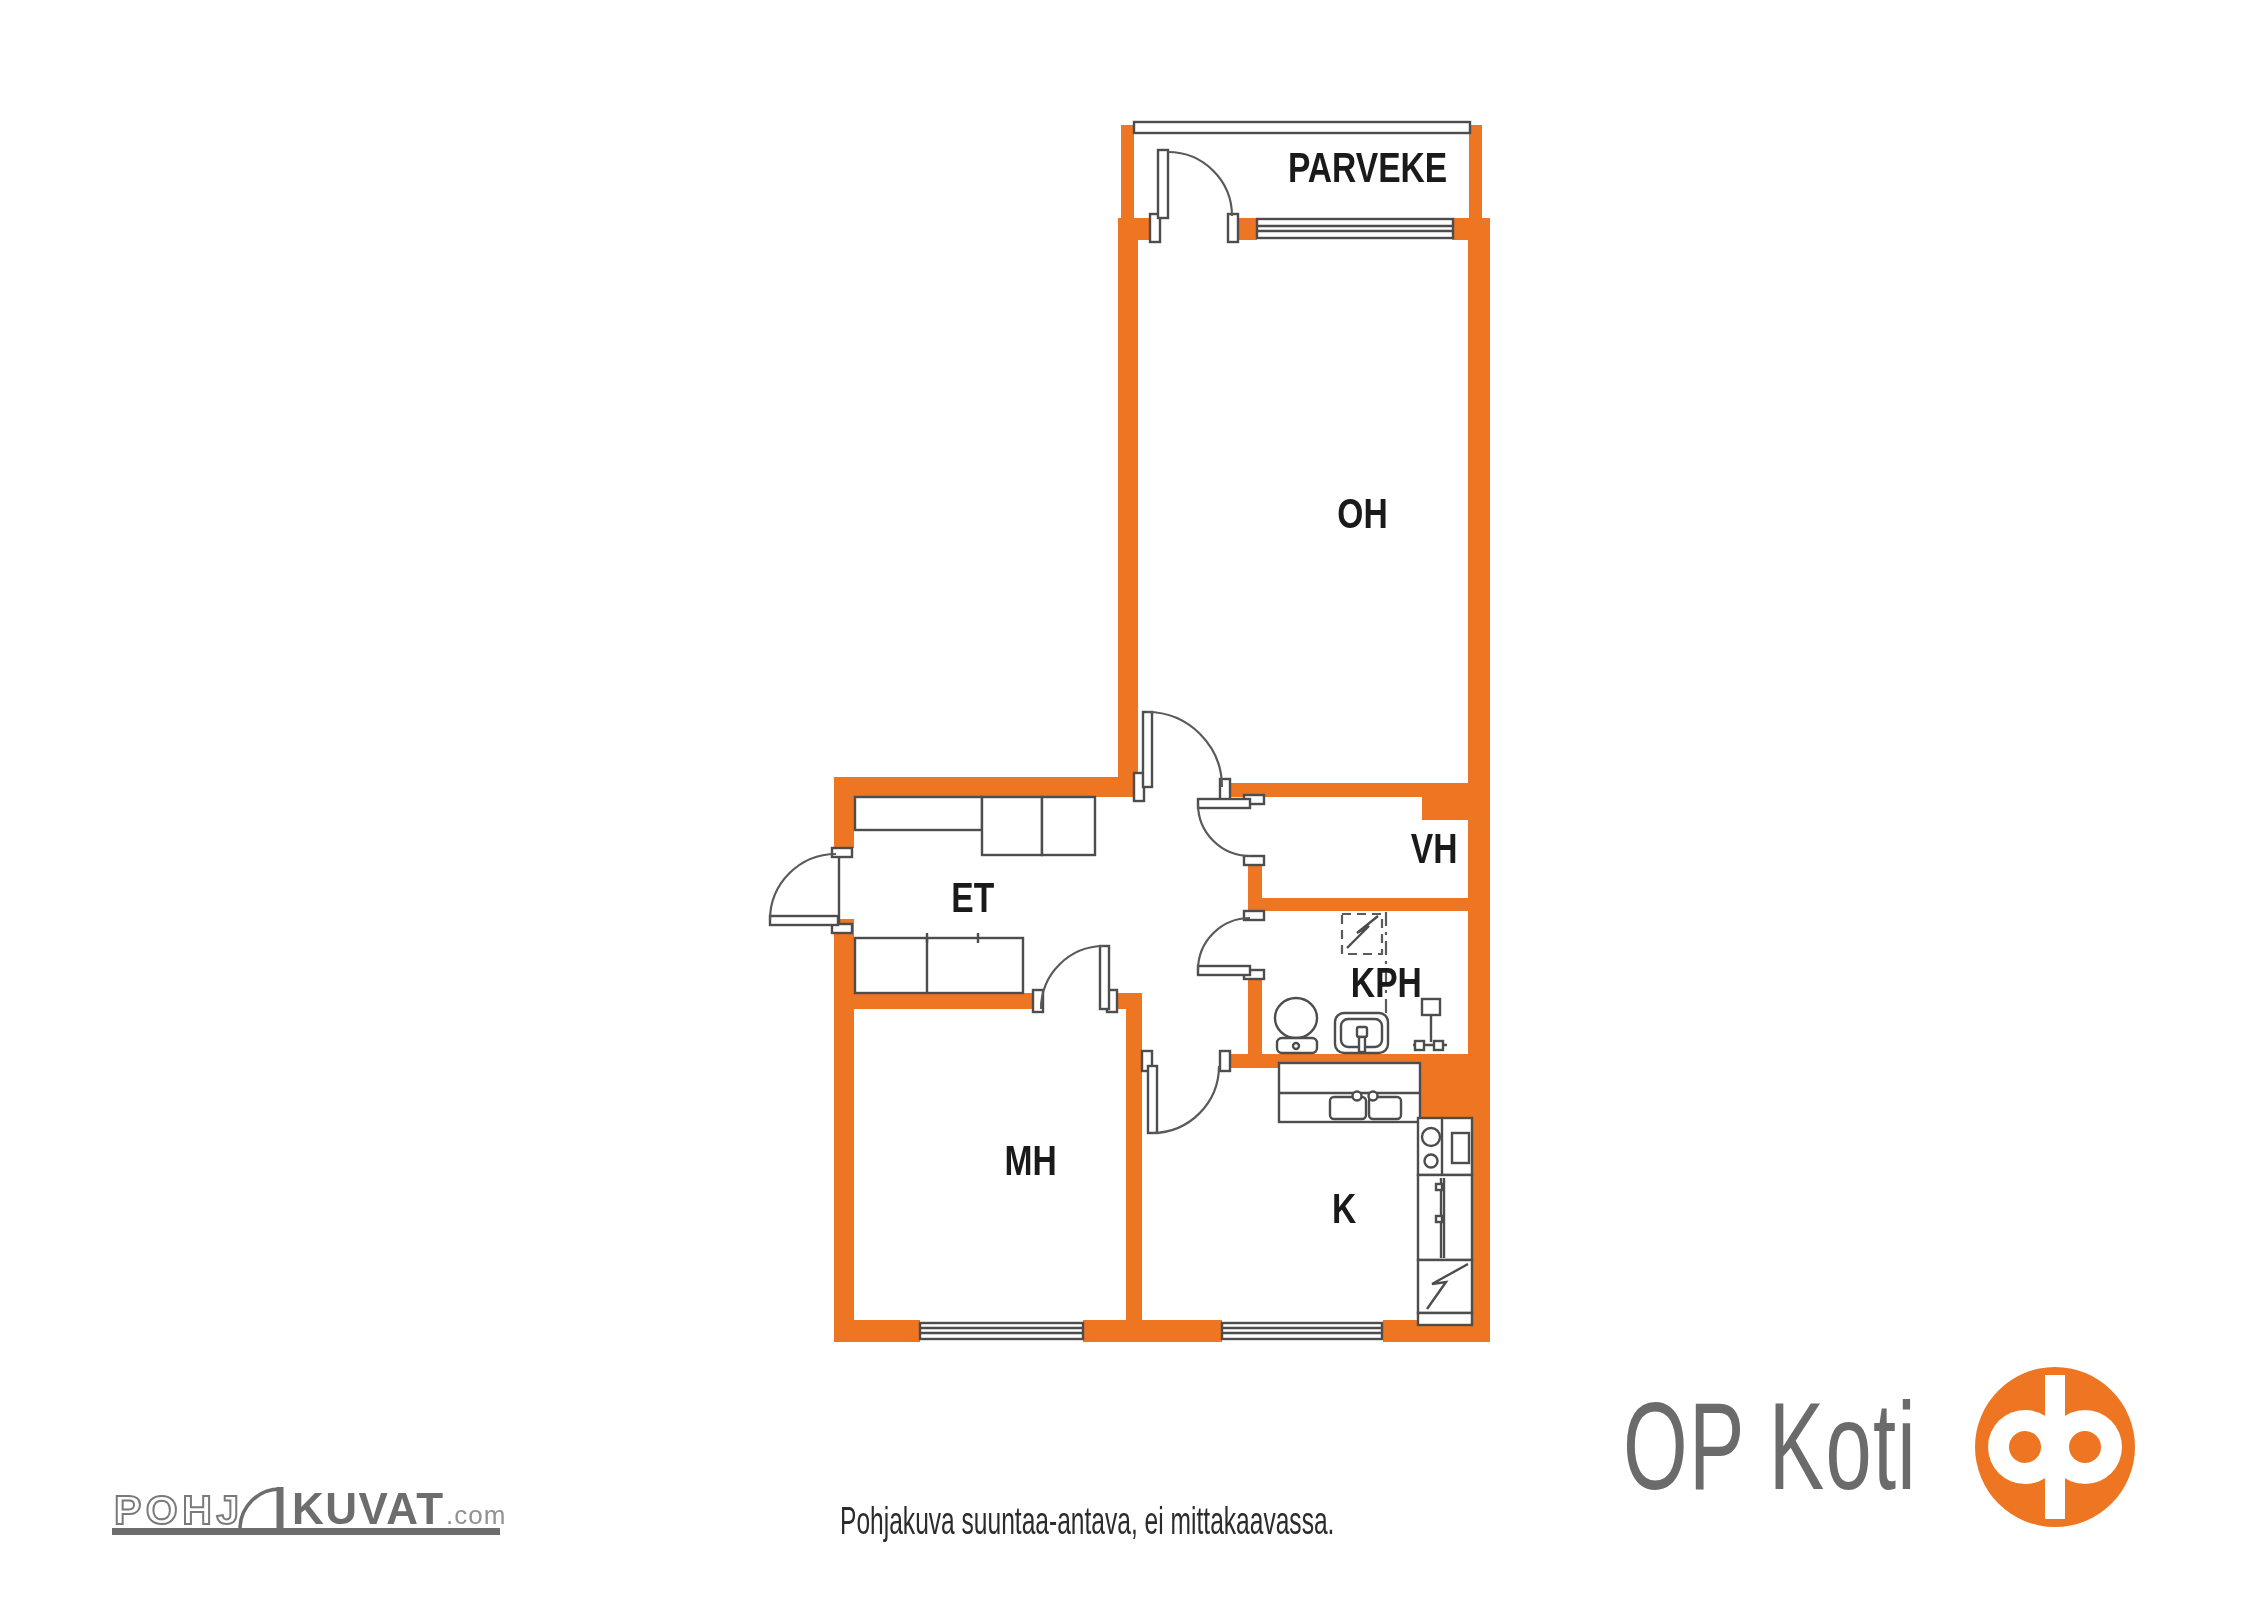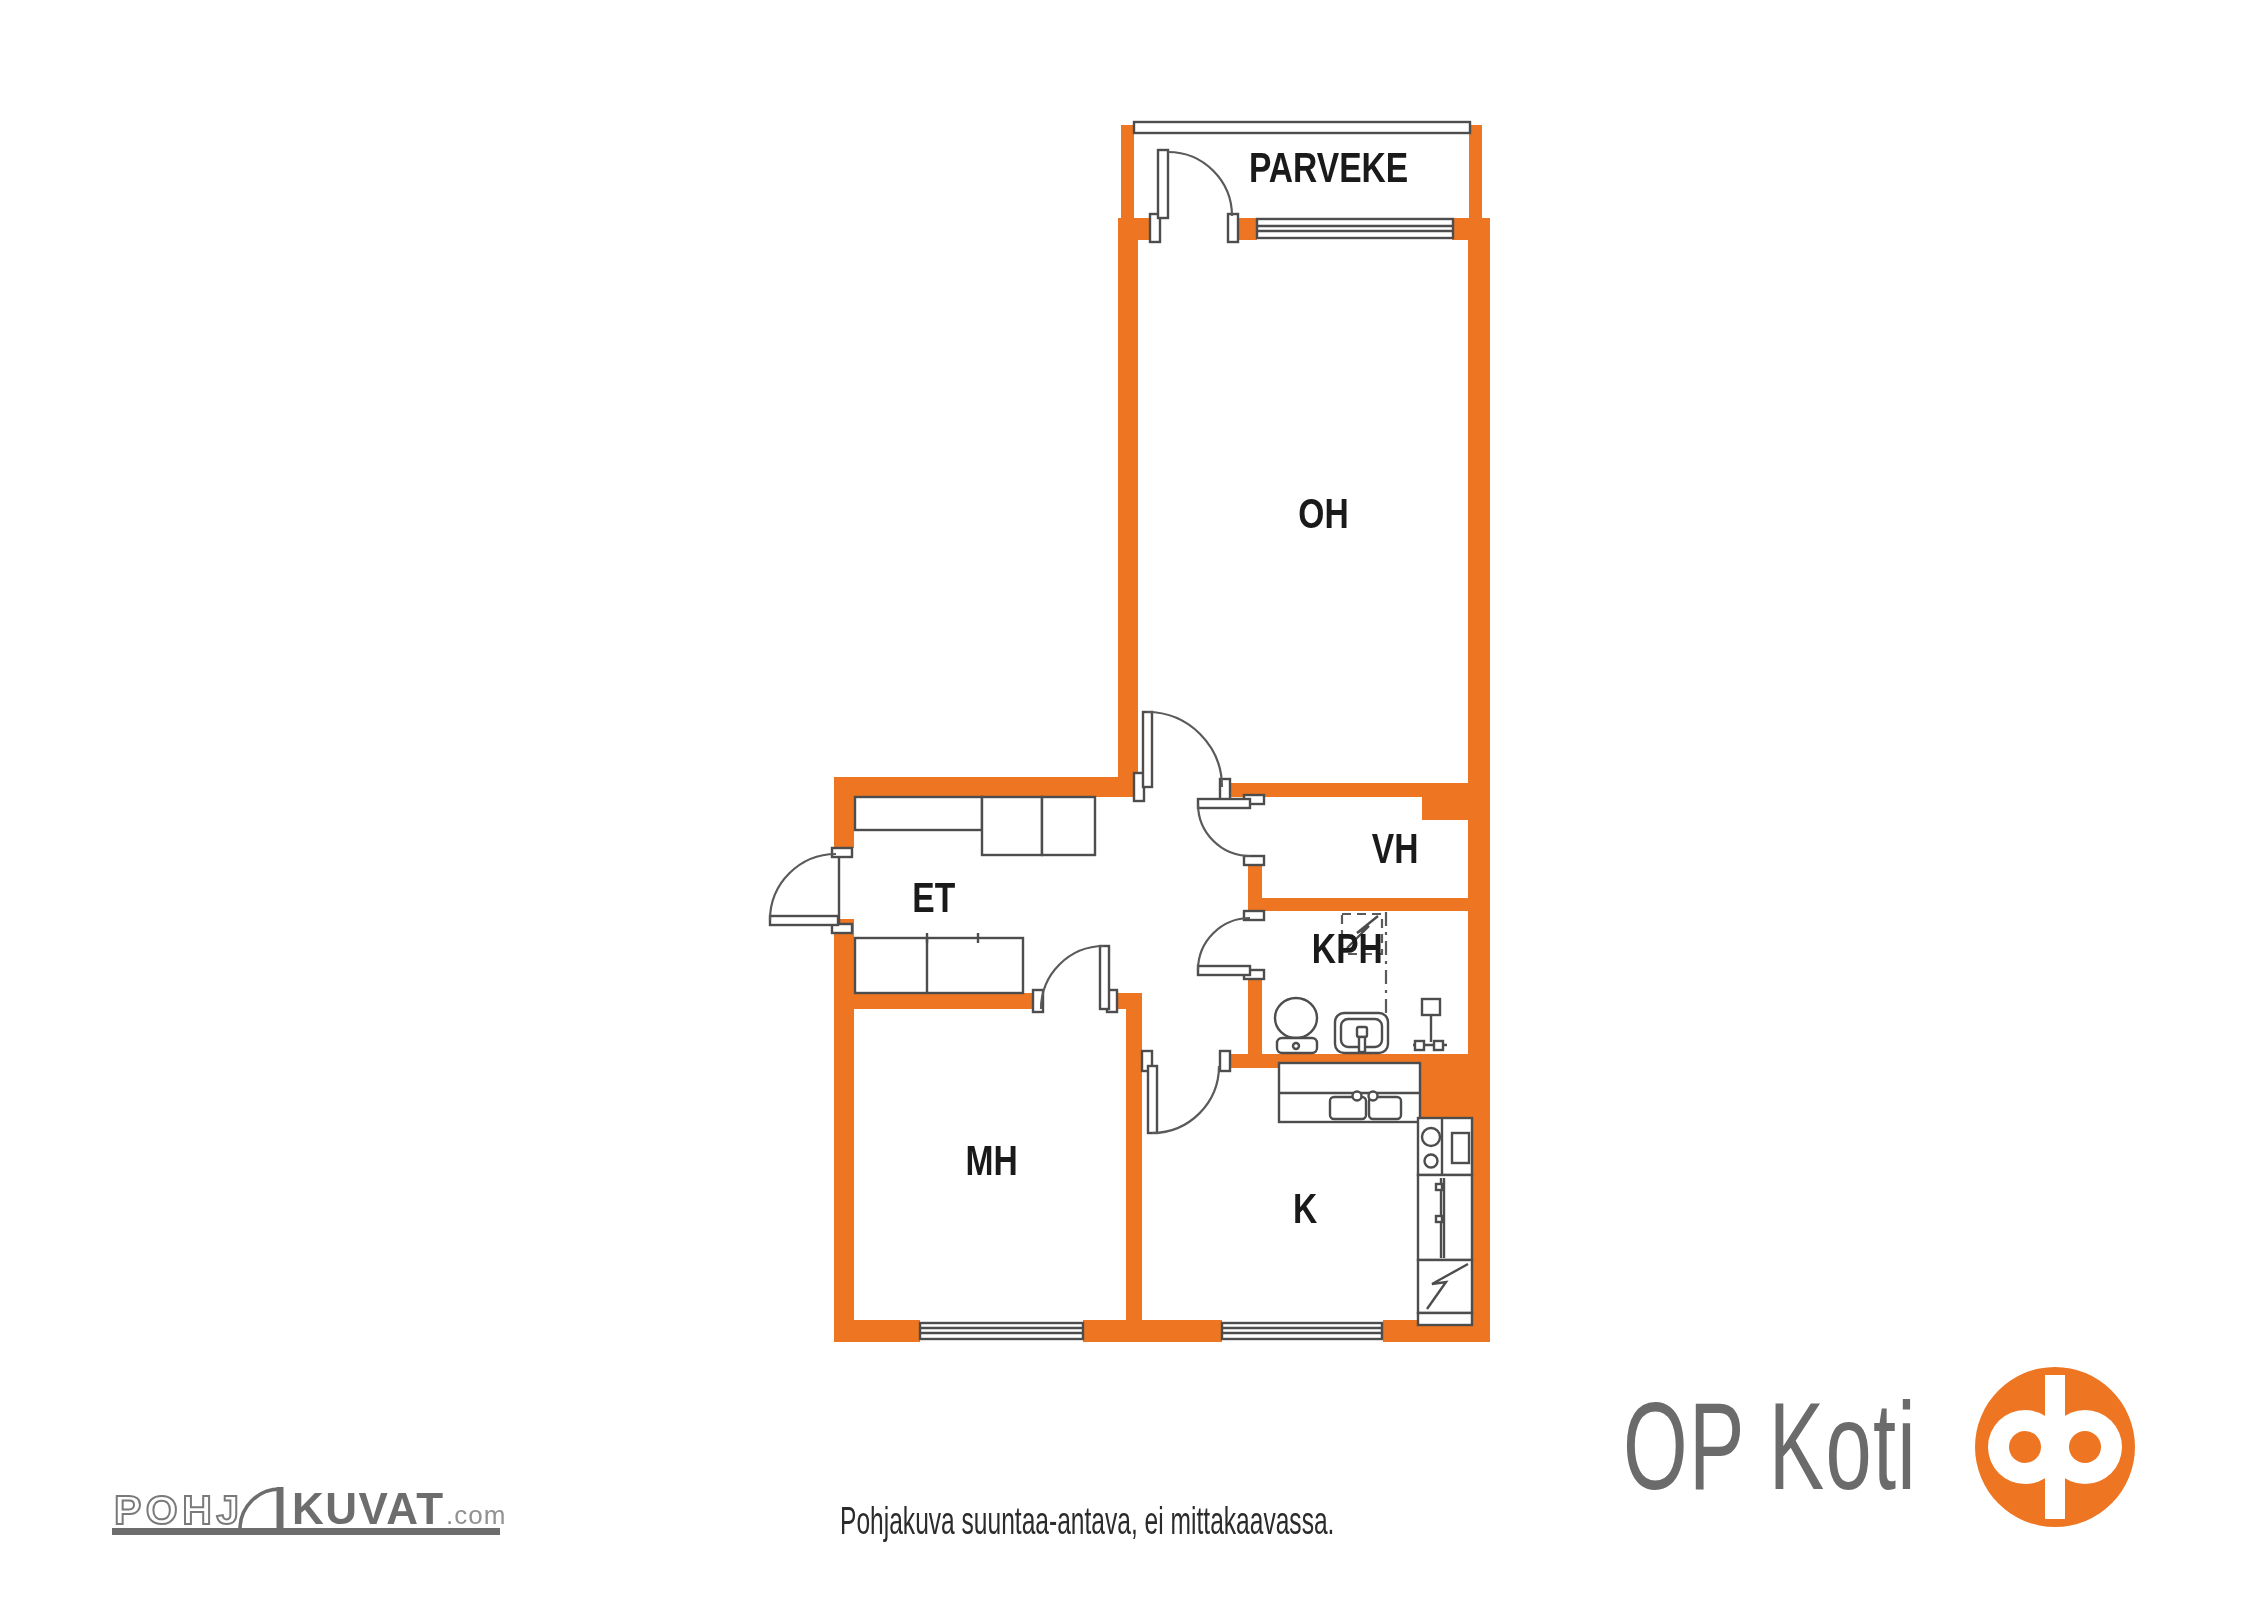--- a/index.html
+++ b/index.html
@@ -9,21 +9,21 @@
     --lgray:#6D6E70;
   }
   html,body{margin:0;padding:0;background:#fff;}
   .canvas{
     position:relative;width:2262px;height:1600px;background:#fff;overflow:hidden;
     font-family:"Liberation Sans",sans-serif;
   }
   svg{position:absolute;left:0;top:0;}
   .room-label{
     position:absolute;width:320px;margin-left:-160px;text-align:center;
-    font-weight:700;font-size:42px;line-height:44px;color:var(--ink);
+    font-weight:700;font-size:42px;line-height:44px;color:var(--ink);padding-left:39px;
   }
   .room-label>span{display:inline-block;transform:scaleX(.8);transform-origin:center;white-space:nowrap;}
   .disclaimer{
     position:absolute;left:840px;top:1499px;
     font-size:39px;color:#2B2B2B;white-space:nowrap;
     transform:scaleX(.63);transform-origin:left top;
   }
   .op-koti-text{
     position:absolute;left:1623px;top:1384px;
     font-size:124px;line-height:1;color:#6B6B6B;white-space:nowrap;
@@ -211,21 +211,21 @@
         <path class="ln" d="M 1427 1309 L 1446 1282 L 1432 1284 L 1468 1264"></path>
         <rect class="wh" x="1418" y="1313" width="54" height="12"></rect>
       </g>
     </g>
   </svg>
 
   <div class="room-label" style="left:1329px;top:146px"><span>PARVEKE</span></div>
   <div class="room-label" style="left:1323px;top:492px"><span>OH</span></div>
   <div class="room-label" style="left:1395px;top:827px"><span>VH</span></div>
   <div class="room-label" style="left:934px;top:876px"><span>ET</span></div>
-  <div class="room-label" style="left:1347px;top:927px"><span>KPH</span></div>
+  <div class="room-label" style="left:1347px;top:961px"><span>KPH</span></div>
   <div class="room-label" style="left:992px;top:1139px"><span>MH</span></div>
   <div class="room-label" style="left:1305px;top:1187px"><span>K</span></div>
 
   <div class="disclaimer">Pohjakuva suuntaa-antava, ei mittakaavassa.</div>
 
   <svg width="400" height="85" viewBox="0 0 400 85" style="left:112px;top:1475px">
     <rect x="0" y="53" width="388" height="7" fill="#6D6D6D"></rect>
     <text class="logo-outline" x="2" y="49" font-size="41" letter-spacing="4.5">POHJ</text>
     <path d="M 128 54 A 40 40 0 0 1 168 14" fill="none" stroke="#6D6D6D" stroke-width="3.5"></path>
     <line x1="168" y1="12" x2="168" y2="54" stroke="#6D6D6D" stroke-width="7"></line>

